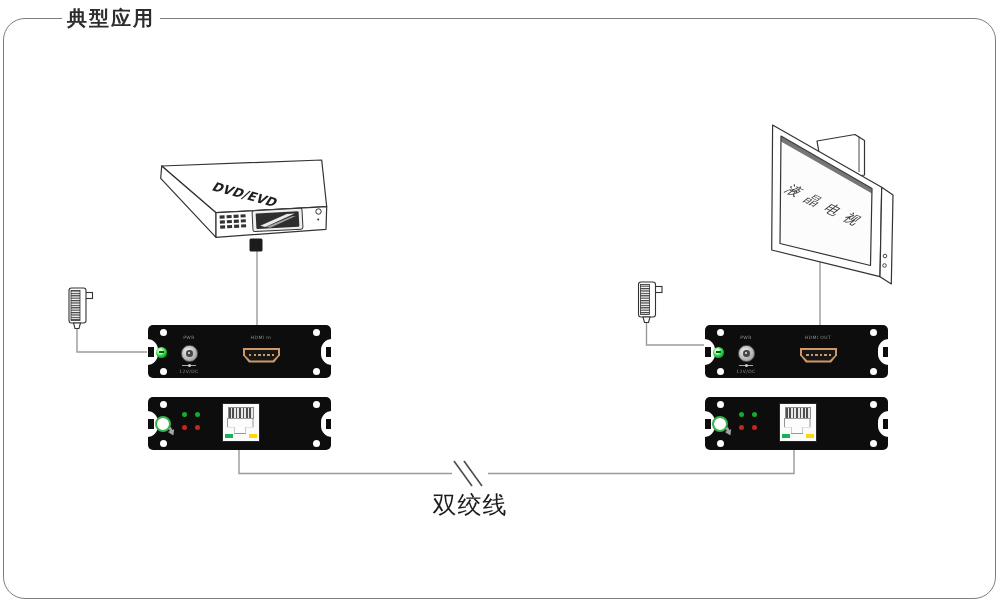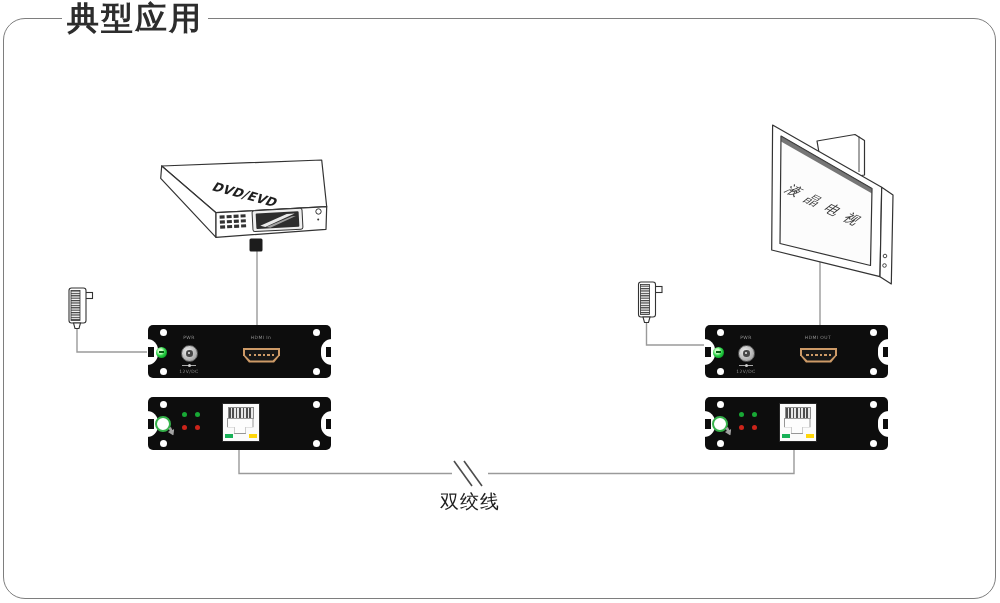--- a/index.html
+++ b/index.html
@@ -2,23 +2,23 @@
 <html><head>
 <meta charset="utf-8">
 <style>
   html,body{margin:0;padding:0;background:#fff;}
   .canvas{position:relative;width:1000px;height:603px;background:#fff;overflow:hidden;
           font-family:"DejaVu Sans","Liberation Sans",sans-serif;}
   
   .frame{position:absolute;left:3px;top:18px;width:991px;height:579px;
          border:1.4px solid #7e7e7e;border-radius:22px;}
   .title{position:absolute;left:62px;top:2px;padding:0 5px;background:#fff;
-         font-size:32px;font-weight:bold;color:#2d2d2d;letter-spacing:2px;line-height:32px;}
+         font-size:20px;font-weight:bold;color:#2d2d2d;letter-spacing:2px;line-height:32px;}
   .utp-label{position:absolute;left:415px;top:489px;width:110px;text-align:center;
-         font-size:19px;font-weight:500;color:#1c1c1c;letter-spacing:1px;}
+         font-size:24px;font-weight:500;color:#1c1c1c;letter-spacing:1px;}
   
   .art{position:absolute;left:0;top:0;}
   
   .unit{position:absolute;width:183px;height:53px;}
   .u-body{position:absolute;left:0;top:0;right:0;bottom:0;background:#0d0d0d;border-radius:5px;}
   .notch{position:absolute;top:13.5px;width:11px;height:26px;background:#fff;}
   .notch.l{left:-1px;border-radius:0 13px 13px 0;}
   .notch.r{right:-1px;border-radius:13px 0 0 13px;}
   .nub{position:absolute;top:21.5px;width:5.5px;height:10px;background:#0d0d0d;}
   .nub.l{left:0;} .nub.r{right:0;}

